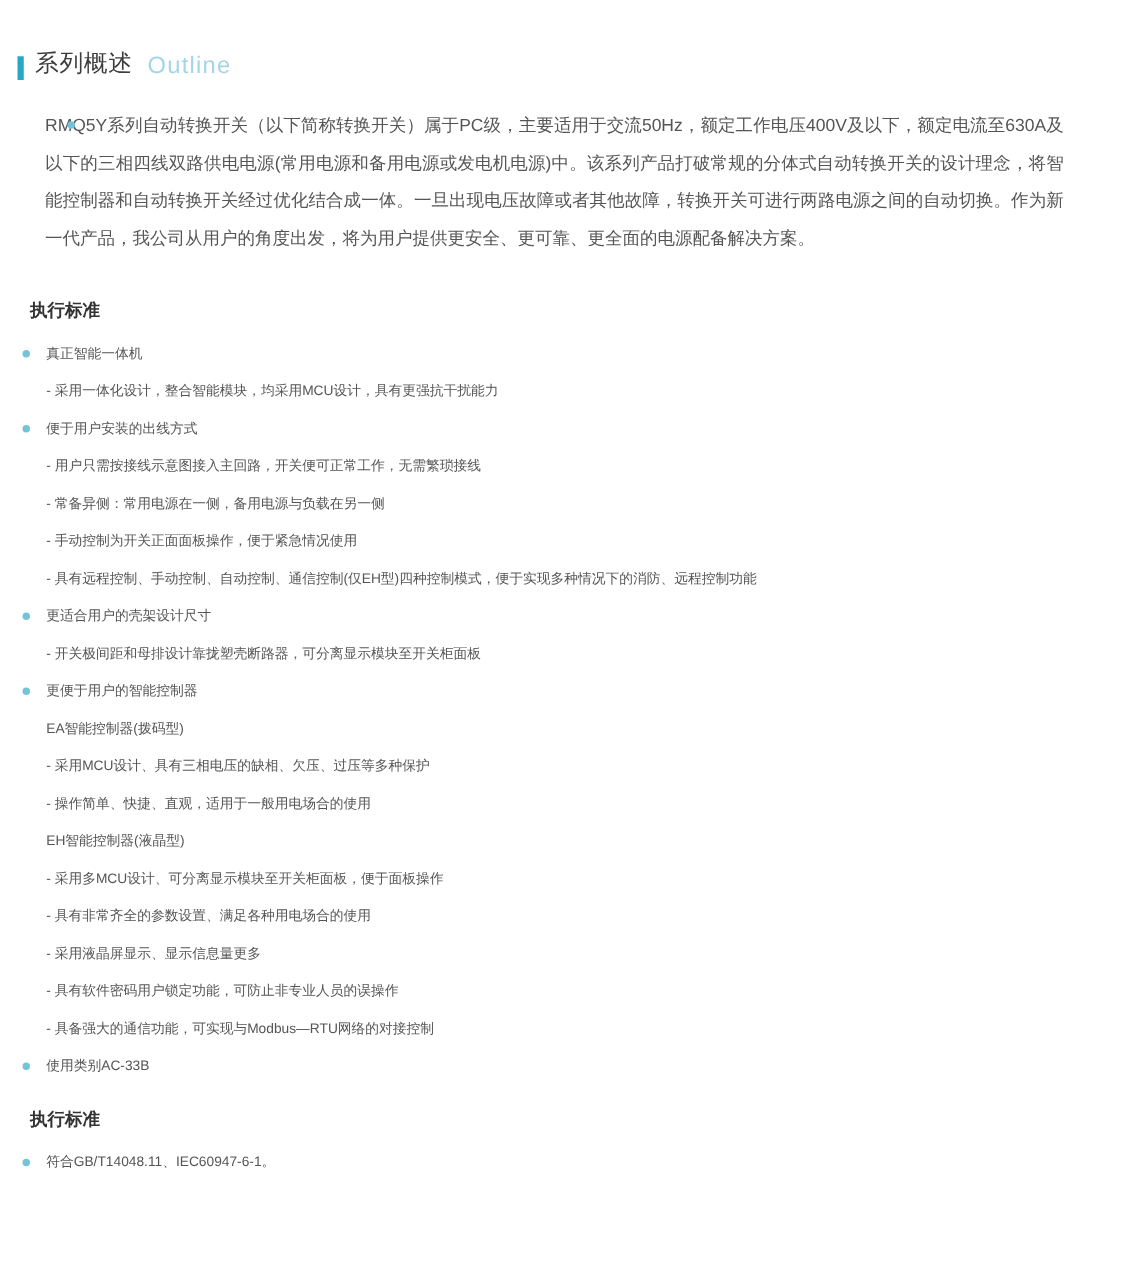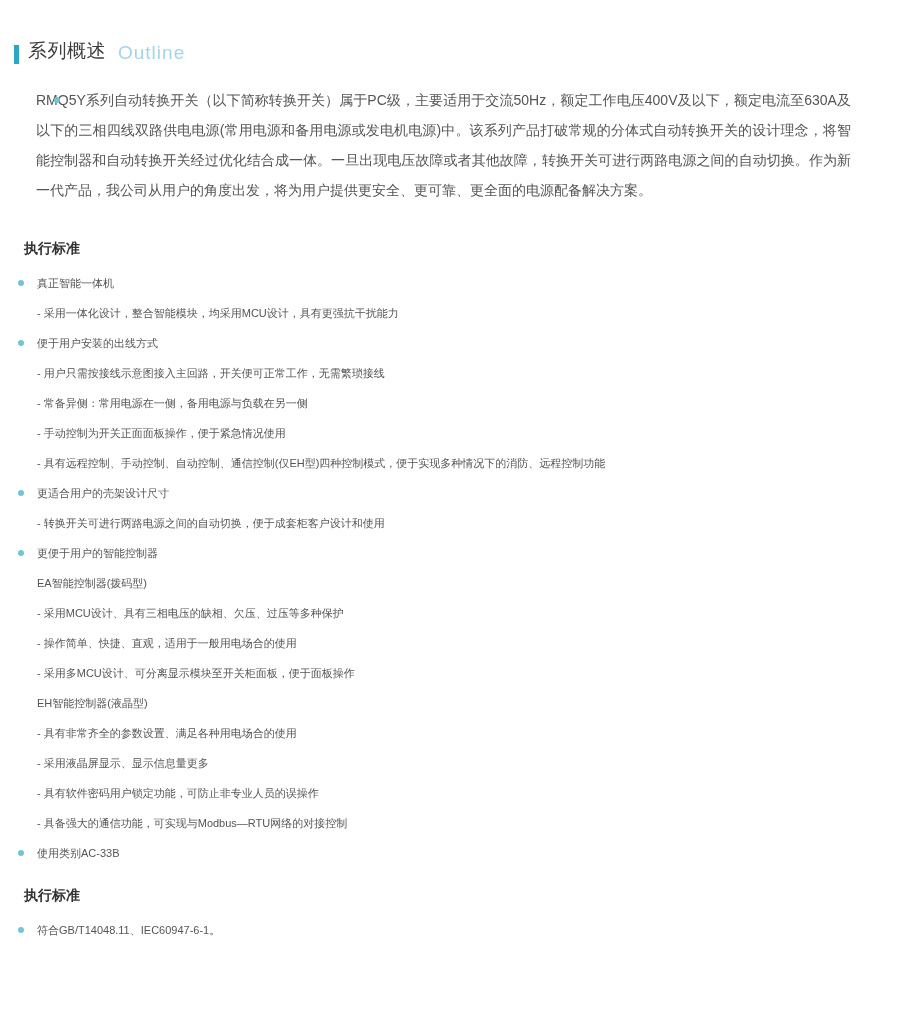--- a/index.html
+++ b/index.html
@@ -104,27 +104,27 @@
 
   <div class="items">
     <div class="item"><span class="dot"></span><span>真正智能一体机</span></div>
     <div class="item"><span>- 采用一体化设计，整合智能模块，均采用MCU设计，具有更强抗干扰能力</span></div>
     <div class="item"><span class="dot"></span><span>便于用户安装的出线方式</span></div>
     <div class="item"><span>- 用户只需按接线示意图接入主回路，开关便可正常工作，无需繁琐接线</span></div>
     <div class="item"><span>- 常备异侧：常用电源在一侧，备用电源与负载在另一侧</span></div>
     <div class="item"><span>- 手动控制为开关正面面板操作，便于紧急情况使用</span></div>
     <div class="item"><span>- 具有远程控制、手动控制、自动控制、通信控制(仅EH型)四种控制模式，便于实现多种情况下的消防、远程控制功能</span></div>
     <div class="item"><span class="dot"></span><span>更适合用户的壳架设计尺寸</span></div>
-    <div class="item"><span>- 转换开关可进行两路电源之间的自动切换，便于成套柜客户设计和使用</span></div>
+    <div class="item"><span>- 开关极间距和母排设计靠拢塑壳断路器，可分离显示模块至开关柜面板</span></div>
     <div class="item"><span class="dot"></span><span>更便于用户的智能控制器</span></div>
     <div class="item"><span>EA智能控制器(拨码型)</span></div>
     <div class="item"><span>- 采用MCU设计、具有三相电压的缺相、欠压、过压等多种保护</span></div>
     <div class="item"><span>- 操作简单、快捷、直观，适用于一般用电场合的使用</span></div>
+    <div class="item"><span>EH智能控制器(液晶型)</span></div>
     <div class="item"><span>- 采用多MCU设计、可分离显示模块至开关柜面板，便于面板操作</span></div>
-    <div class="item"><span>EH智能控制器(液晶型)</span></div>
     <div class="item"><span>- 具有非常齐全的参数设置、满足各种用电场合的使用</span></div>
     <div class="item"><span>- 采用液晶屏显示、显示信息量更多</span></div>
     <div class="item"><span>- 具有软件密码用户锁定功能，可防止非专业人员的误操作</span></div>
     <div class="item"><span>- 具备强大的通信功能，可实现与Modbus—RTU网络的对接控制</span></div>
     <div class="item"><span class="dot"></span><span>使用类别AC-33B</span></div>
   </div>
 
   <div class="sec-heading second">执行标准</div>
 
   <div class="items">

